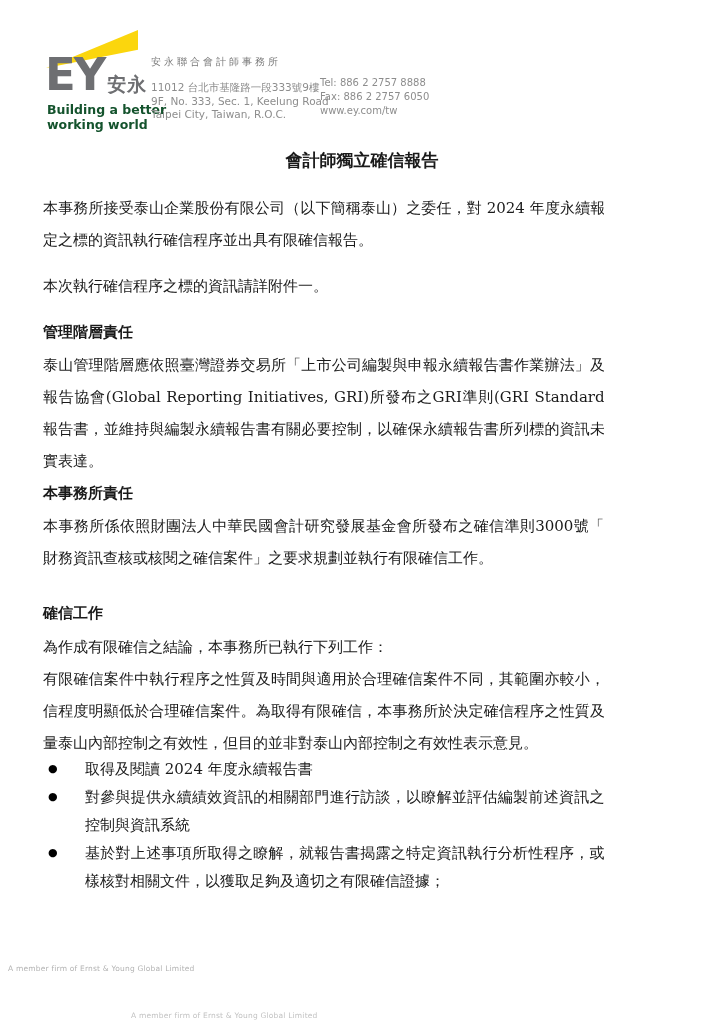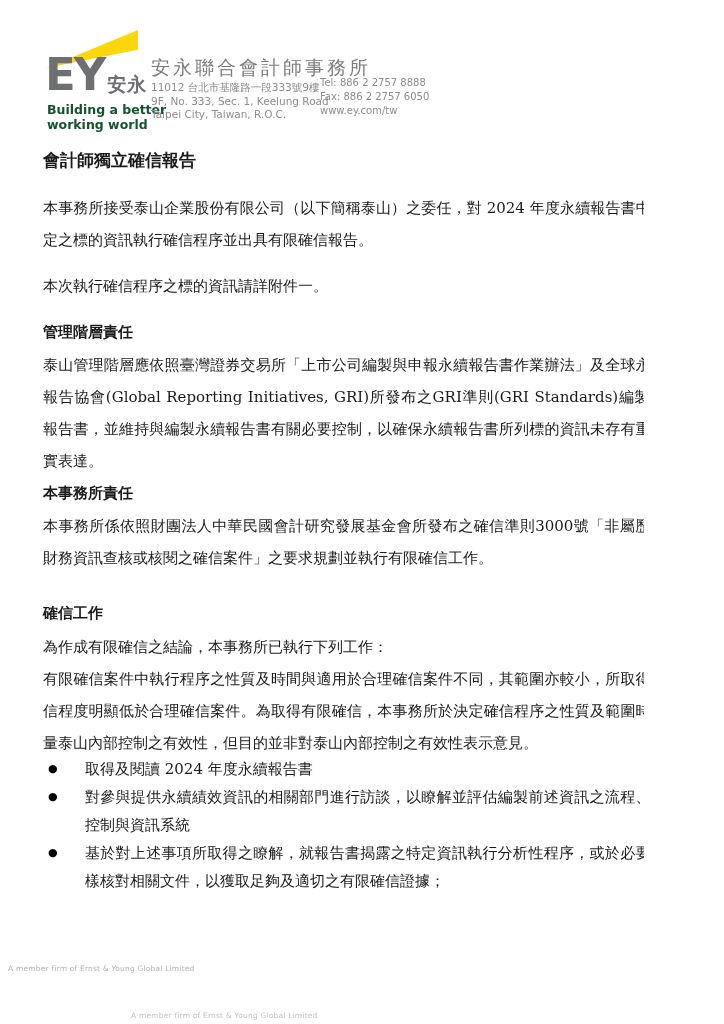--- a/index.html
+++ b/index.html
@@ -3,21 +3,20 @@
 <meta charset="utf-8">
 <style>
   html,body { margin:0; padding:0; background:#ffffff; }
   .page {
     position:relative;
     width:604px; height:1024px;
     background:#ffffff;
     overflow:hidden;
     font-family:"DejaVu Serif","Liberation Serif",serif;
     color:#1a1a1a;
-    padding-left:40px;
   }
 
   
   .beam {
     position:absolute; left:46px; top:30px;
     width:92px; height:38px;
     background:#FBD60D;
     -webkit-clip-path:polygon(0 100%, 100% 0, 100% 52%);
     clip-path:polygon(0 100%, 100% 0, 100% 52%);
   }
@@ -30,40 +29,40 @@
   .logotype .ey { font-size:45px; letter-spacing:-2px; }
   .logotype .cn { font-size:19px; margin-left:3px; padding-bottom:3px; letter-spacing:1px; }
   .tagline {
     position:absolute; left:47px; top:103px;
     font-family:"DejaVu Sans","Liberation Sans",sans-serif;
     font-weight:bold; font-size:12.5px; line-height:1.16; color:#14532d;
   }
   .firm-name {
     position:absolute; left:151px; top:55px;
     font-family:"DejaVu Sans","Liberation Sans",sans-serif;
-    font-size:19px; letter-spacing:3px; color:#7c7c7c;
+    font-size:10px; letter-spacing:3px; color:#7c7c7c;
   }
   .firm-address {
     position:absolute; left:151px; top:81px;
     font-family:"DejaVu Sans","Liberation Sans",sans-serif;
     font-size:10.5px; line-height:13.5px; color:#8d8d8d;
   }
   .firm-contact {
     position:absolute; left:320px; top:76px;
     font-family:"DejaVu Sans","Liberation Sans",sans-serif;
     font-size:10px; line-height:14px; color:#8d8d8d;
   }
 
   
   .content {
     position:absolute; left:43px; top:150px; width:638px;
     font-size:15px; line-height:32px; text-align:justify;
   }
   .doc-title {
-    font-weight:bold; font-size:17px;
+    text-align:center; font-weight:bold; font-size:17px;
     line-height:20px; margin:0;
   }
   .addressee { margin:27px 0 0; line-height:32px; }
   .para { margin:0; }
   .para.p1 { margin-top:22px; }
   .para.p2 { margin-top:14px; }
   .sec-h { font-size:15px; font-weight:bold; line-height:33px; margin:0; }
   .sec-h.h1 { margin-top:14px; }
   .sec-h.h2 { margin-top:0; }
   .sec-h.h3 { margin-top:23px; }

